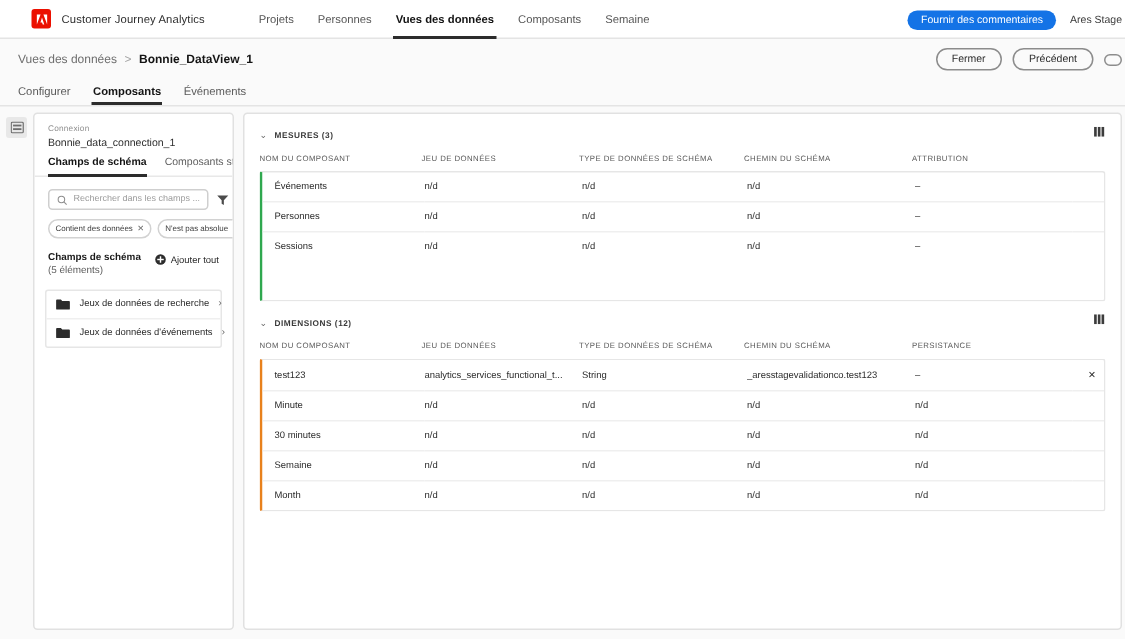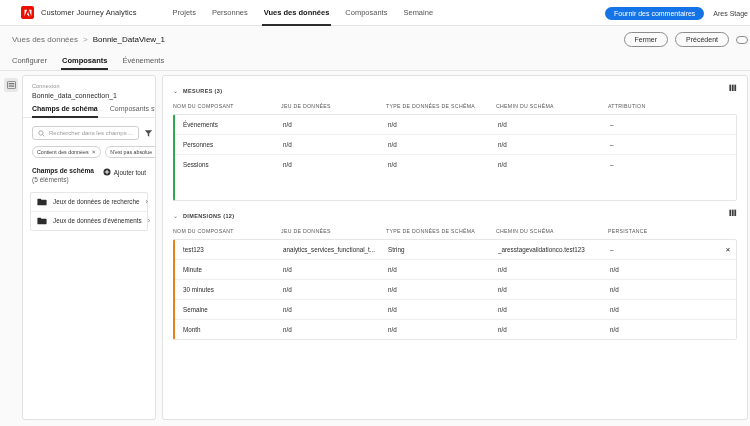--- a/index.html
+++ b/index.html
@@ -52,21 +52,21 @@
     font-size: 7px; padding: 3px 9px; white-space: nowrap; cursor: pointer;
     border: none;
   }
   .topbar-user { font-size: 7px; color: #3c3c3c; white-space: nowrap; }
 
   
   .subheader { background: #fafafa; border-bottom: 1px solid #e4e4e4; position: relative; padding-left: 12px; }
   .crumbs { display: flex; align-items: center; gap: 5px; padding-top: 9px; }
   .crumb { font-size: 8px; color: #6e6e6e; cursor: pointer; }
   .crumb-sep { font-size: 8px; color: #a0a0a0; }
-  .crumb.current { color: #141414; font-weight: normal; cursor: default; }
+  .crumb.current { color: #141414; font-weight: bold; cursor: default; }
 
   .ptabs { display: flex; align-items: flex-end; gap: 15px; height: 21px; margin-top: 5px; }
   .ptab {
     font-size: 7.5px; color: #5a5a5a; position: relative;
     padding-bottom: 5px; cursor: pointer; white-space: nowrap;
   }
   .ptab.active { color: #141414; font-weight: bold; }
   .ptab.active::after {
     content: ""; position: absolute; left: -1px; right: -1px; bottom: 0;
     height: 2px; background: #2c2c2c;

